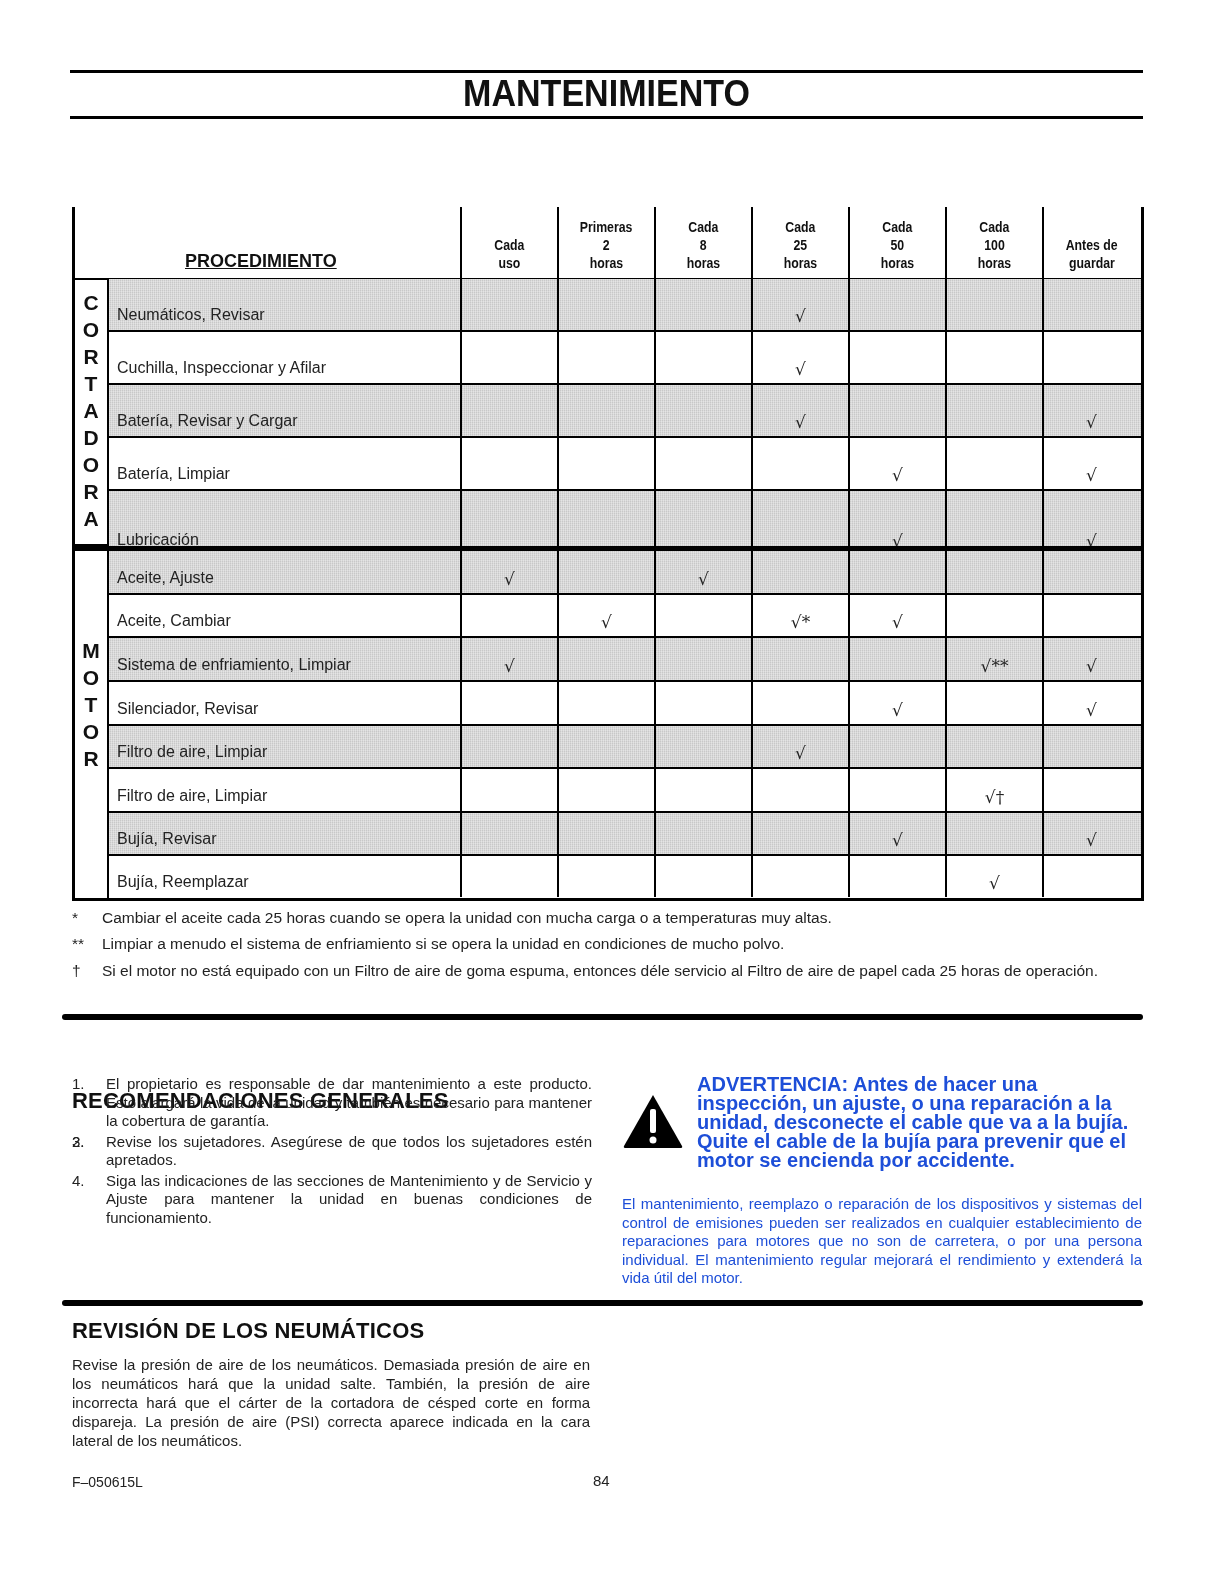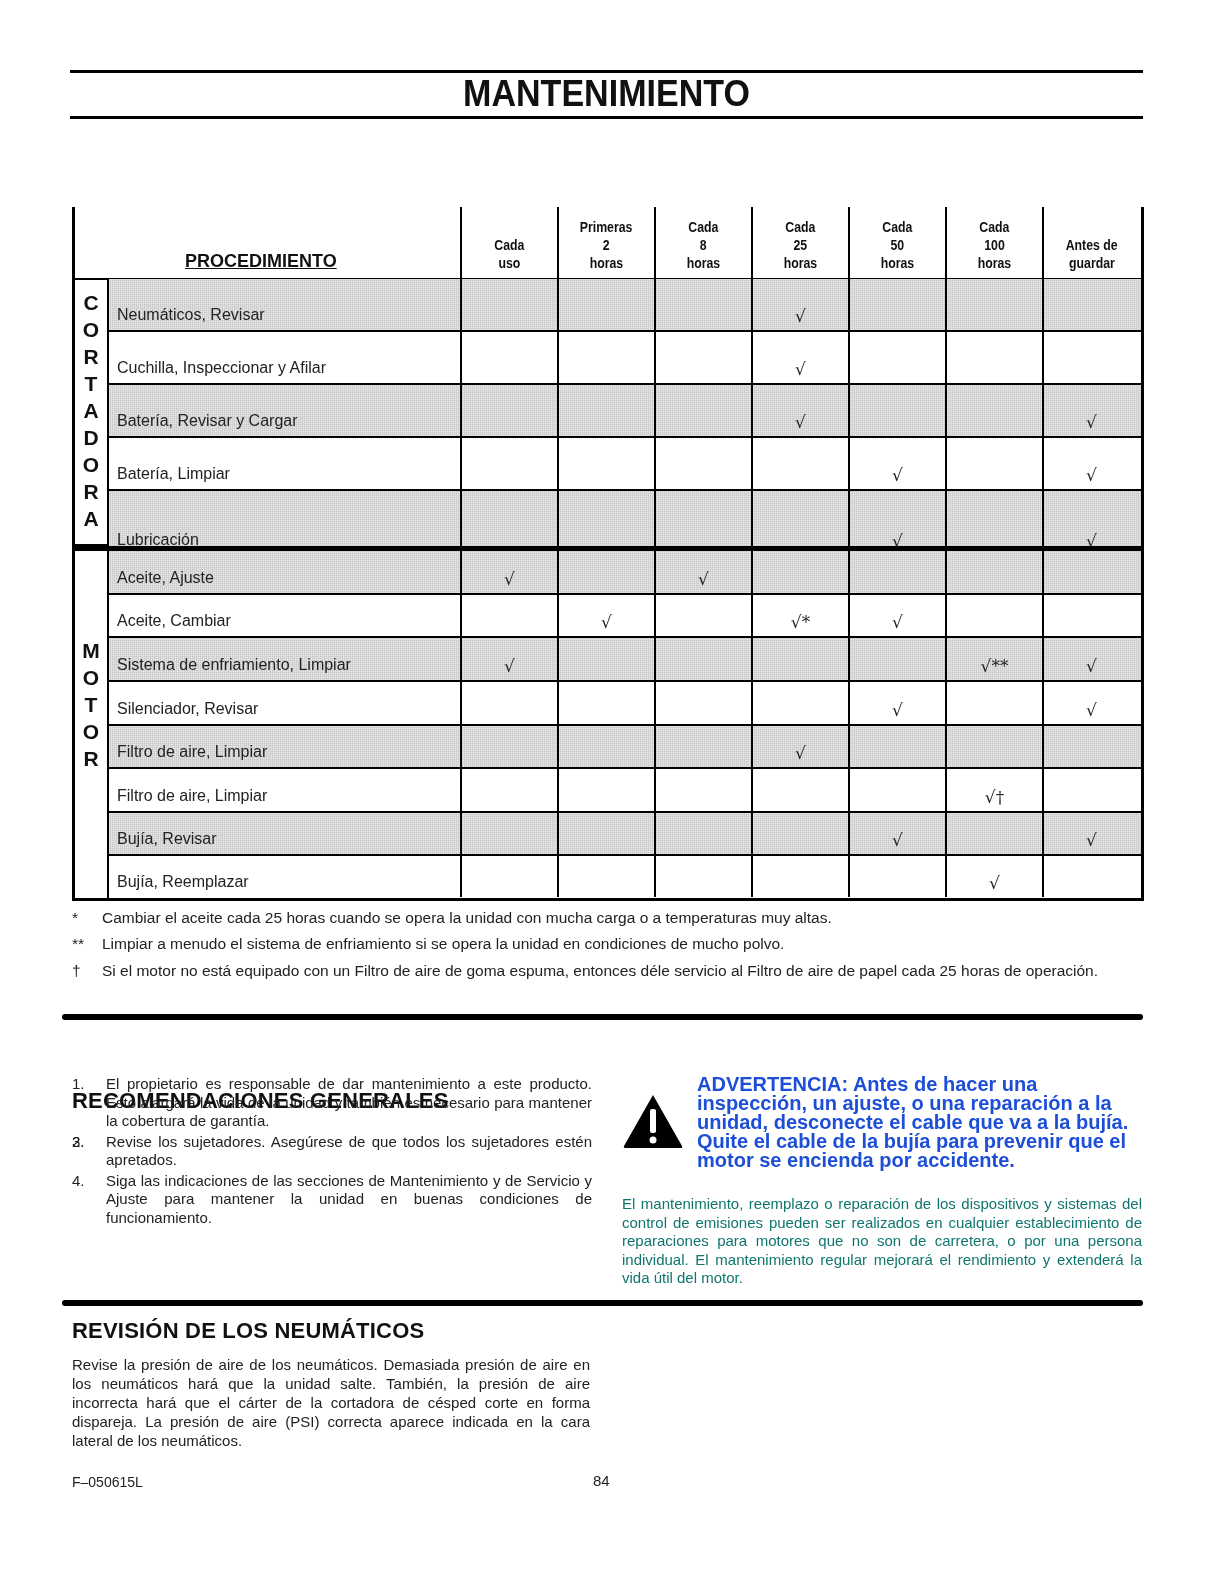--- a/index.html
+++ b/index.html
@@ -72,21 +72,21 @@
   #neum-title { top: 1318px; }
 
   #reco-list { position: absolute; left: 72px; top: 1075px; width: 520px; font-size: 15px; line-height: 18.5px; color: #222; }
   .li { position: relative; padding-left: 34px; margin-bottom: 2px; text-align: justify; }
   .li .num { position: absolute; left: 0; top: 0; }
 
   #warning { position: absolute; left: 622px; top: 1075px; width: 520px; height: 90px; }
   #warn-icon { position: absolute; left: 0; top: 18px; width: 62px; height: 56px; }
   #warn-text { position: absolute; left: 75px; top: 0; width: 445px; font-weight: bold; font-size: 20px; line-height: 19px; color: #1d4ed8; }
 
-  #emissions { position: absolute; left: 622px; top: 1195px; width: 520px; font-size: 15px; line-height: 18.5px; text-align: justify; color: #0f766e; }
+  #emissions { position: absolute; left: 622px; top: 1195px; width: 520px; font-size: 15px; line-height: 18.5px; text-align: justify; color: #1d4ed8; }
 
   #neum-text { position: absolute; left: 72px; top: 1355px; width: 518px; font-size: 15px; line-height: 19px; text-align: justify; color: #222; }
 
   #footer-code { position: absolute; left: 72px; top: 1474px; font-size: 14px; color: #222; }
   #footer-page { position: absolute; left: 593px; top: 1472px; font-size: 15px; color: #222; }
 </style>
 </head>
 <body>
 
 <div id="title-top-rule" class="rule"></div>

